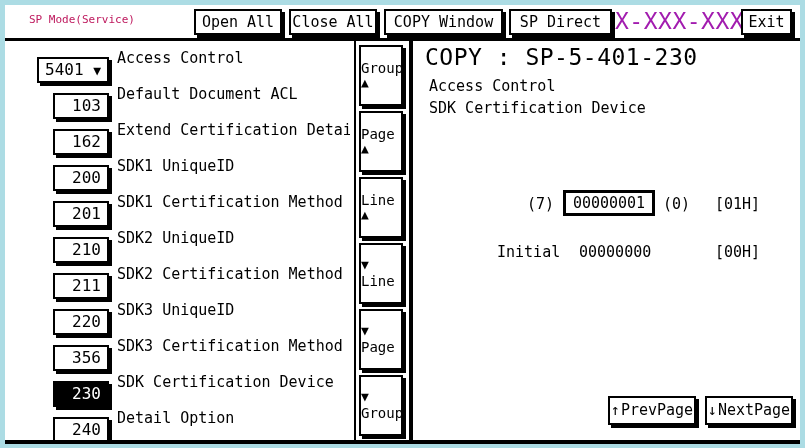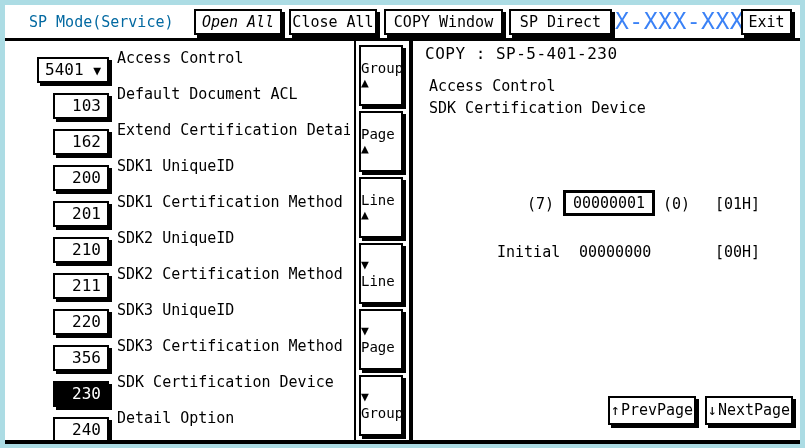--- a/index.html
+++ b/index.html
@@ -43,31 +43,31 @@
   #header-rule {
     position: absolute;
     left: 0; top: 33px;
     width: 795px;
     height: 3px;
     background: #000000;
   }
   #title-text {
     position: absolute;
     left: 24px; top: 8px;
-    font-size: 15px;
-    color: #0369a1;
+    font-size: 11px;
+    color: #be185d;
     letter-spacing: 0px;
     white-space: nowrap;
     text-align: right;
   }
   #model-text {
     position: absolute;
     left: 610px; top: 3px;
     font-size: 23px;
-    color: #3b82f6;
+    color: #a21caf;
     white-space: nowrap;
     letter-spacing: 0.5px;
   }
 
   
   .btn {
     position: absolute;
     box-sizing: border-box;
     background: #ffffff;
     border: 2px solid #000000;
@@ -198,21 +198,21 @@
   
   #detail {
     position: absolute;
     left: 410px; top: 0;
     width: 385px;
     height: 402px;
   }
   #detail-title {
     position: absolute;
     left: 10px; top: 3px;
-    font-size: 16px;
+    font-size: 23px;
     color: #000000;
     white-space: nowrap;
     letter-spacing: 0.5px;
   }
   #detail-sub1 {
     position: absolute;
     left: 14px; top: 36px;
     font-size: 15px;
     color: #000000;
     white-space: nowrap;
@@ -316,21 +316,21 @@
 </head>
 <body>
 
 <div id="app">
   <div id="screen">
 
     <div id="header">
       <div id="title-text">SP Mode(Service)</div>
       <div id="model-text">X-XXX-XXX</div>
 
-      <div class="btn hdr-btn" style="left:189px;width:88px;font-style:italic;">Open All</div>
+      <div class="btn hdr-btn" style="left:189px;width:88px;">Open All</div>
       <div class="btn hdr-btn" style="left:284px;width:88px;">Close All</div>
       <div class="btn hdr-btn" style="left:379px;width:119px;">COPY Window</div>
       <div class="btn hdr-btn" style="left:504px;width:103px;">SP Direct</div>
       <div class="btn hdr-btn" style="left:736px;width:51px;">Exit</div>
     </div>
     <div id="header-rule"></div>
 
     <div id="content">
 
       <div id="sp-list">

